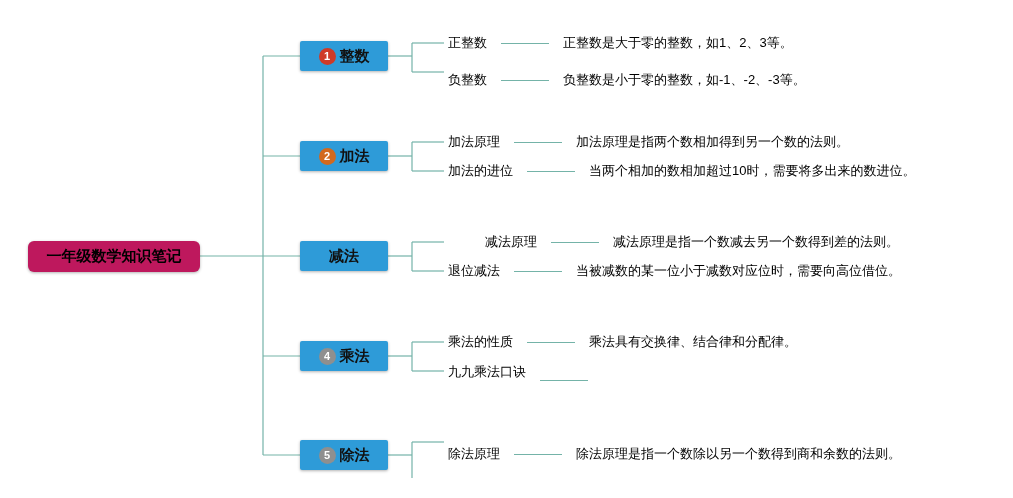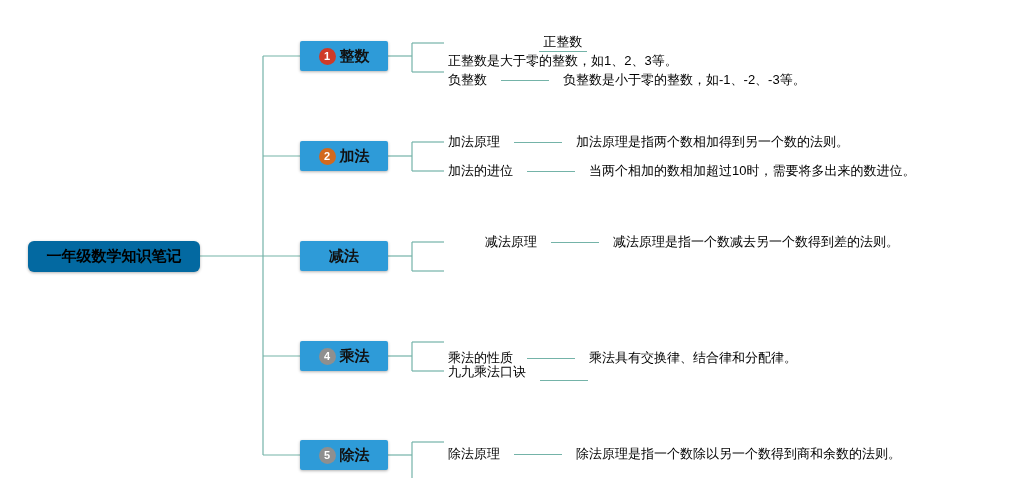--- a/index.html
+++ b/index.html
@@ -2,21 +2,21 @@
 <html><head>
 <meta charset="utf-8">
 <style>
   * { margin:0; padding:0; box-sizing:border-box; }
   html,body { background:#ffffff; font-family:"Liberation Sans", sans-serif; }
   .canvas { position:relative; width:1013px; height:498px; background:#ffffff; overflow:hidden; }
   svg.connectors { position:absolute; left:0; top:0; width:1013px; height:498px; pointer-events:none; }
 
   .root-node {
     position:absolute; left:28px; top:241px; width:172px; height:31px;
-    background:#0369a1; border-radius:6px;
+    background:#be185d; border-radius:6px;
     display:flex; align-items:center; justify-content:center;
     font-weight:bold; font-size:15px; color:#000;
     box-shadow:0 1px 3px rgba(0,0,0,.3); cursor:pointer;
   }
 
   .branch {
     position:absolute; left:300px; width:88px; height:30px;
     background:#2e9bd8; border-radius:2px;
     display:flex; align-items:center; justify-content:center; gap:4px;
     font-weight:bold; font-size:15px; color:#111;
@@ -33,24 +33,24 @@
 
   .child-row {
     position:absolute; left:448px; height:20px;
     display:flex; align-items:center;
     font-size:13px; color:#000; white-space:nowrap;
   }
   .child-label { cursor:pointer; }
   .dash { width:48px; height:1px; background:#74b3a8; margin:0 14px; flex:0 0 auto; }
   .child-desc { cursor:pointer; }
 
-  .r0 { top:33px;flex-direction:column; }  .r1 { top:70px; }
+  .r0 { top:33px; }  .r1 { top:70px; }
   .r2 { top:132px; } .r3 { top:161px; }
   .r4 { top:232px;margin-left:37px; } .r5 { top:261px; }
-  .r6 { top:348px; } .r7 { top:361px;align-items:flex-end; }
+  .r6 { top:332px; } .r7 { top:361px;align-items:flex-end; }
   .r8 { top:444px; }
 
   .b0 { top:41px; } .b1 { top:141px; } .b2 { top:241px; } .b3 { top:341px; } .b4 { top:440px; }
 </style>
 </head>
 <body>
 
 <div class="canvas">
 
   <svg class="connectors" viewBox="0 0 1013 498" fill="none" stroke="#74b3a8" stroke-width="1.2">
@@ -132,20 +132,25 @@
   <div class="child-row r3">
     <span class="child-label">加法的进位</span>
     <span class="dash"></span>
     <span class="child-desc">当两个相加的数相加超过10时，需要将多出来的数进位。</span>
   </div>
   <div class="child-row r4">
     <span class="child-label">减法原理</span>
     <span class="dash"></span>
     <span class="child-desc">减法原理是指一个数减去另一个数得到差的法则。</span>
   </div>
+  <div class="child-row r5">
+    <span class="child-label">退位减法</span>
+    <span class="dash"></span>
+    <span class="child-desc">当被减数的某一位小于减数对应位时，需要向高位借位。</span>
+  </div>
   <div class="child-row r6">
     <span class="child-label">乘法的性质</span>
     <span class="dash"></span>
     <span class="child-desc">乘法具有交换律、结合律和分配律。</span>
   </div>
   <div class="child-row r7">
     <span class="child-label">九九乘法口诀</span>
     <span class="dash"></span>
   </div>
   <div class="child-row r8">

